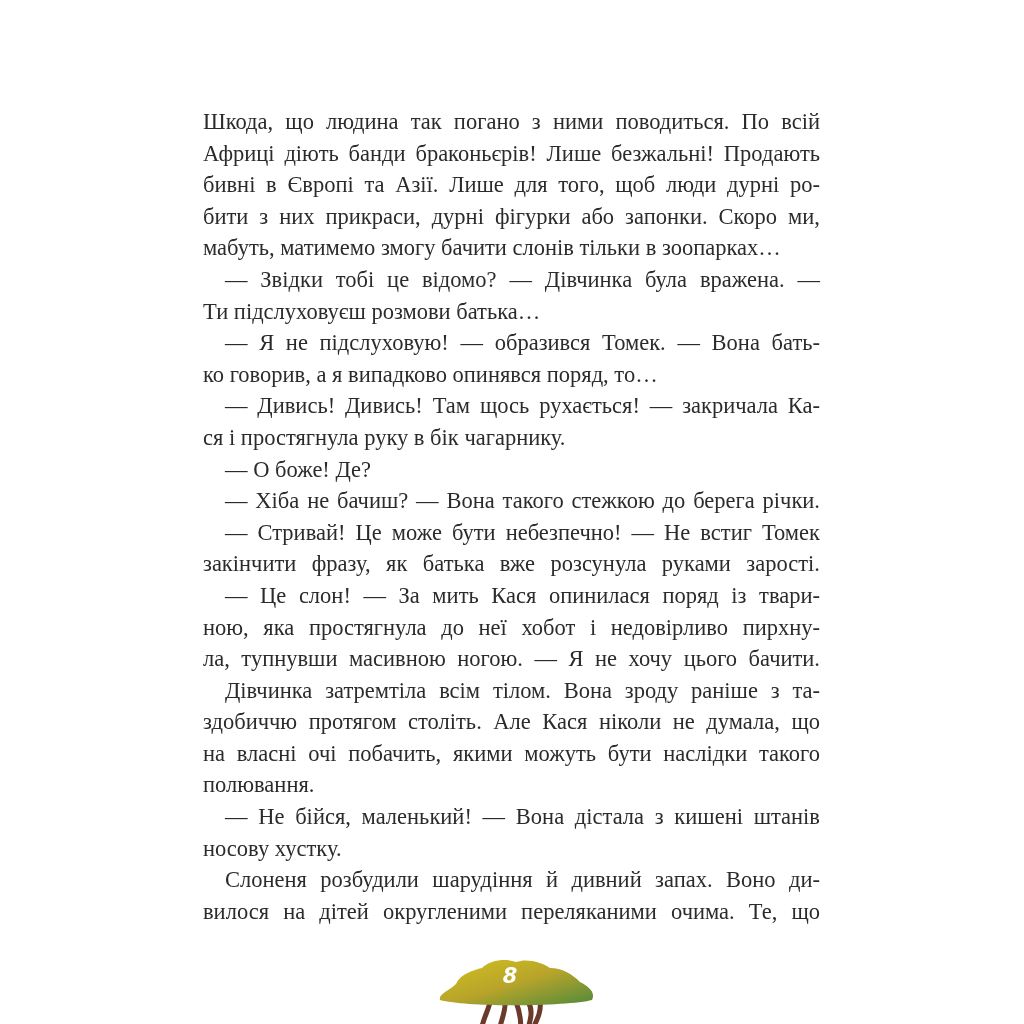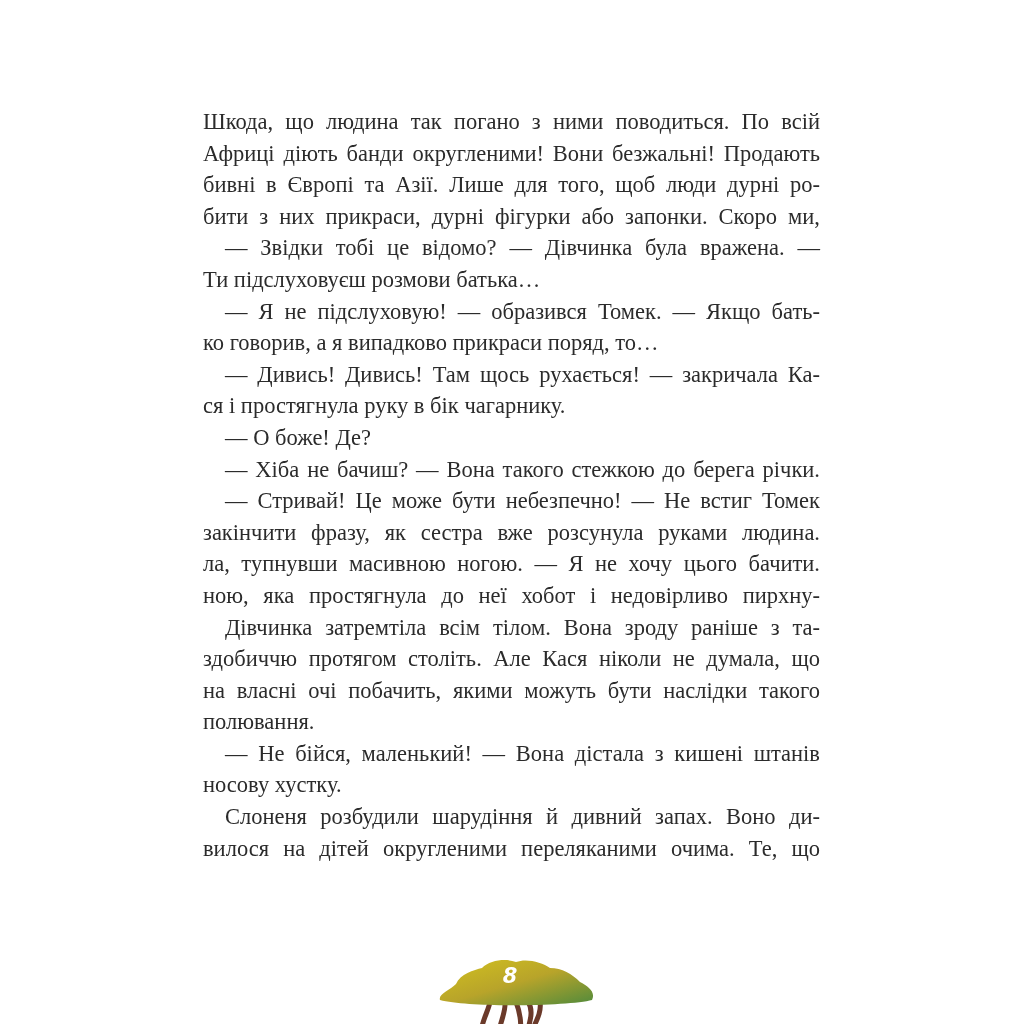--- a/index.html
+++ b/index.html
@@ -24,35 +24,37 @@
     font-family: "DejaVu Sans", sans-serif; font-weight: bold; font-style: italic;
     font-size: 21px; color: #ffffff;
   }
 </style>
 </head>
 <body>
 
 <div class="page">
   <div class="text-block" id="text-block">
       <span class="line">Шкода, що людина так погано з ними поводиться. По всій</span>
-      <span class="line">Африці діють банди округленими! Вони безжальні! Продають</span>
+      <span class="line">Африці діють банди браконьєрів! Лише безжальні! Продають</span>
       <span class="line">бивні в Європі та Азії. Лише для того, щоб люди дурні ро-</span>
       <span class="line">бити з них прикраси, дурні фігурки або запонки. Скоро ми,</span>
+      <span class="line last">мабуть, матимемо змогу бачити слонів тільки в зоопарках…</span>
       <span class="line indent">— Звідки тобі це відомо? — Дівчинка була вражена. —</span>
       <span class="line last">Ти підслуховуєш розмови батька…</span>
-      <span class="line indent">— Я не підслуховую! — образився Томек. — Якщо бать-</span>
-      <span class="line last">ко говорив, а я випадково прикраси поряд, то…</span>
+      <span class="line indent">— Я не підслуховую! — образився Томек. — Вона бать-</span>
+      <span class="line last">ко говорив, а я випадково опинявся поряд, то…</span>
       <span class="line indent">— Дивись! Дивись! Там щось рухається! — закричала Ка-</span>
       <span class="line last">ся і простягнула руку в бік чагарнику.</span>
       <span class="line indent last">— О боже! Де?</span>
       <span class="line indent">— Хіба не бачиш? — Вона такого стежкою до берега річки.</span>
       <span class="line indent">— Стривай! Це може бути небезпечно! — Не встиг Томек</span>
-      <span class="line">закінчити фразу, як сестра вже розсунула руками людина.</span>
+      <span class="line">закінчити фразу, як батька вже розсунула руками зарості.</span>
+      <span class="line indent">— Це слон! — За мить Кася опинилася поряд із твари-</span>
+      <span class="line">ною, яка простягнула до неї хобот і недовірливо пирхну-</span>
       <span class="line">ла, тупнувши масивною ногою. — Я не хочу цього бачити.</span>
-      <span class="line">ною, яка простягнула до неї хобот і недовірливо пирхну-</span>
       <span class="line indent">Дівчинка затремтіла всім тілом. Вона зроду раніше з та-</span>
       <span class="line">здобиччю протягом століть. Але Кася ніколи не думала, що</span>
       <span class="line">на власні очі побачить, якими можуть бути наслідки такого</span>
       <span class="line last">полювання.</span>
       <span class="line indent">— Не бійся, маленький! — Вона дістала з кишені штанів</span>
       <span class="line last">носову хустку.</span>
       <span class="line indent">Слоненя розбудили шарудіння й дивний запах. Воно ди-</span>
       <span class="line">вилося на дітей округленими переляканими очима. Те, що</span>
     </div>
 

